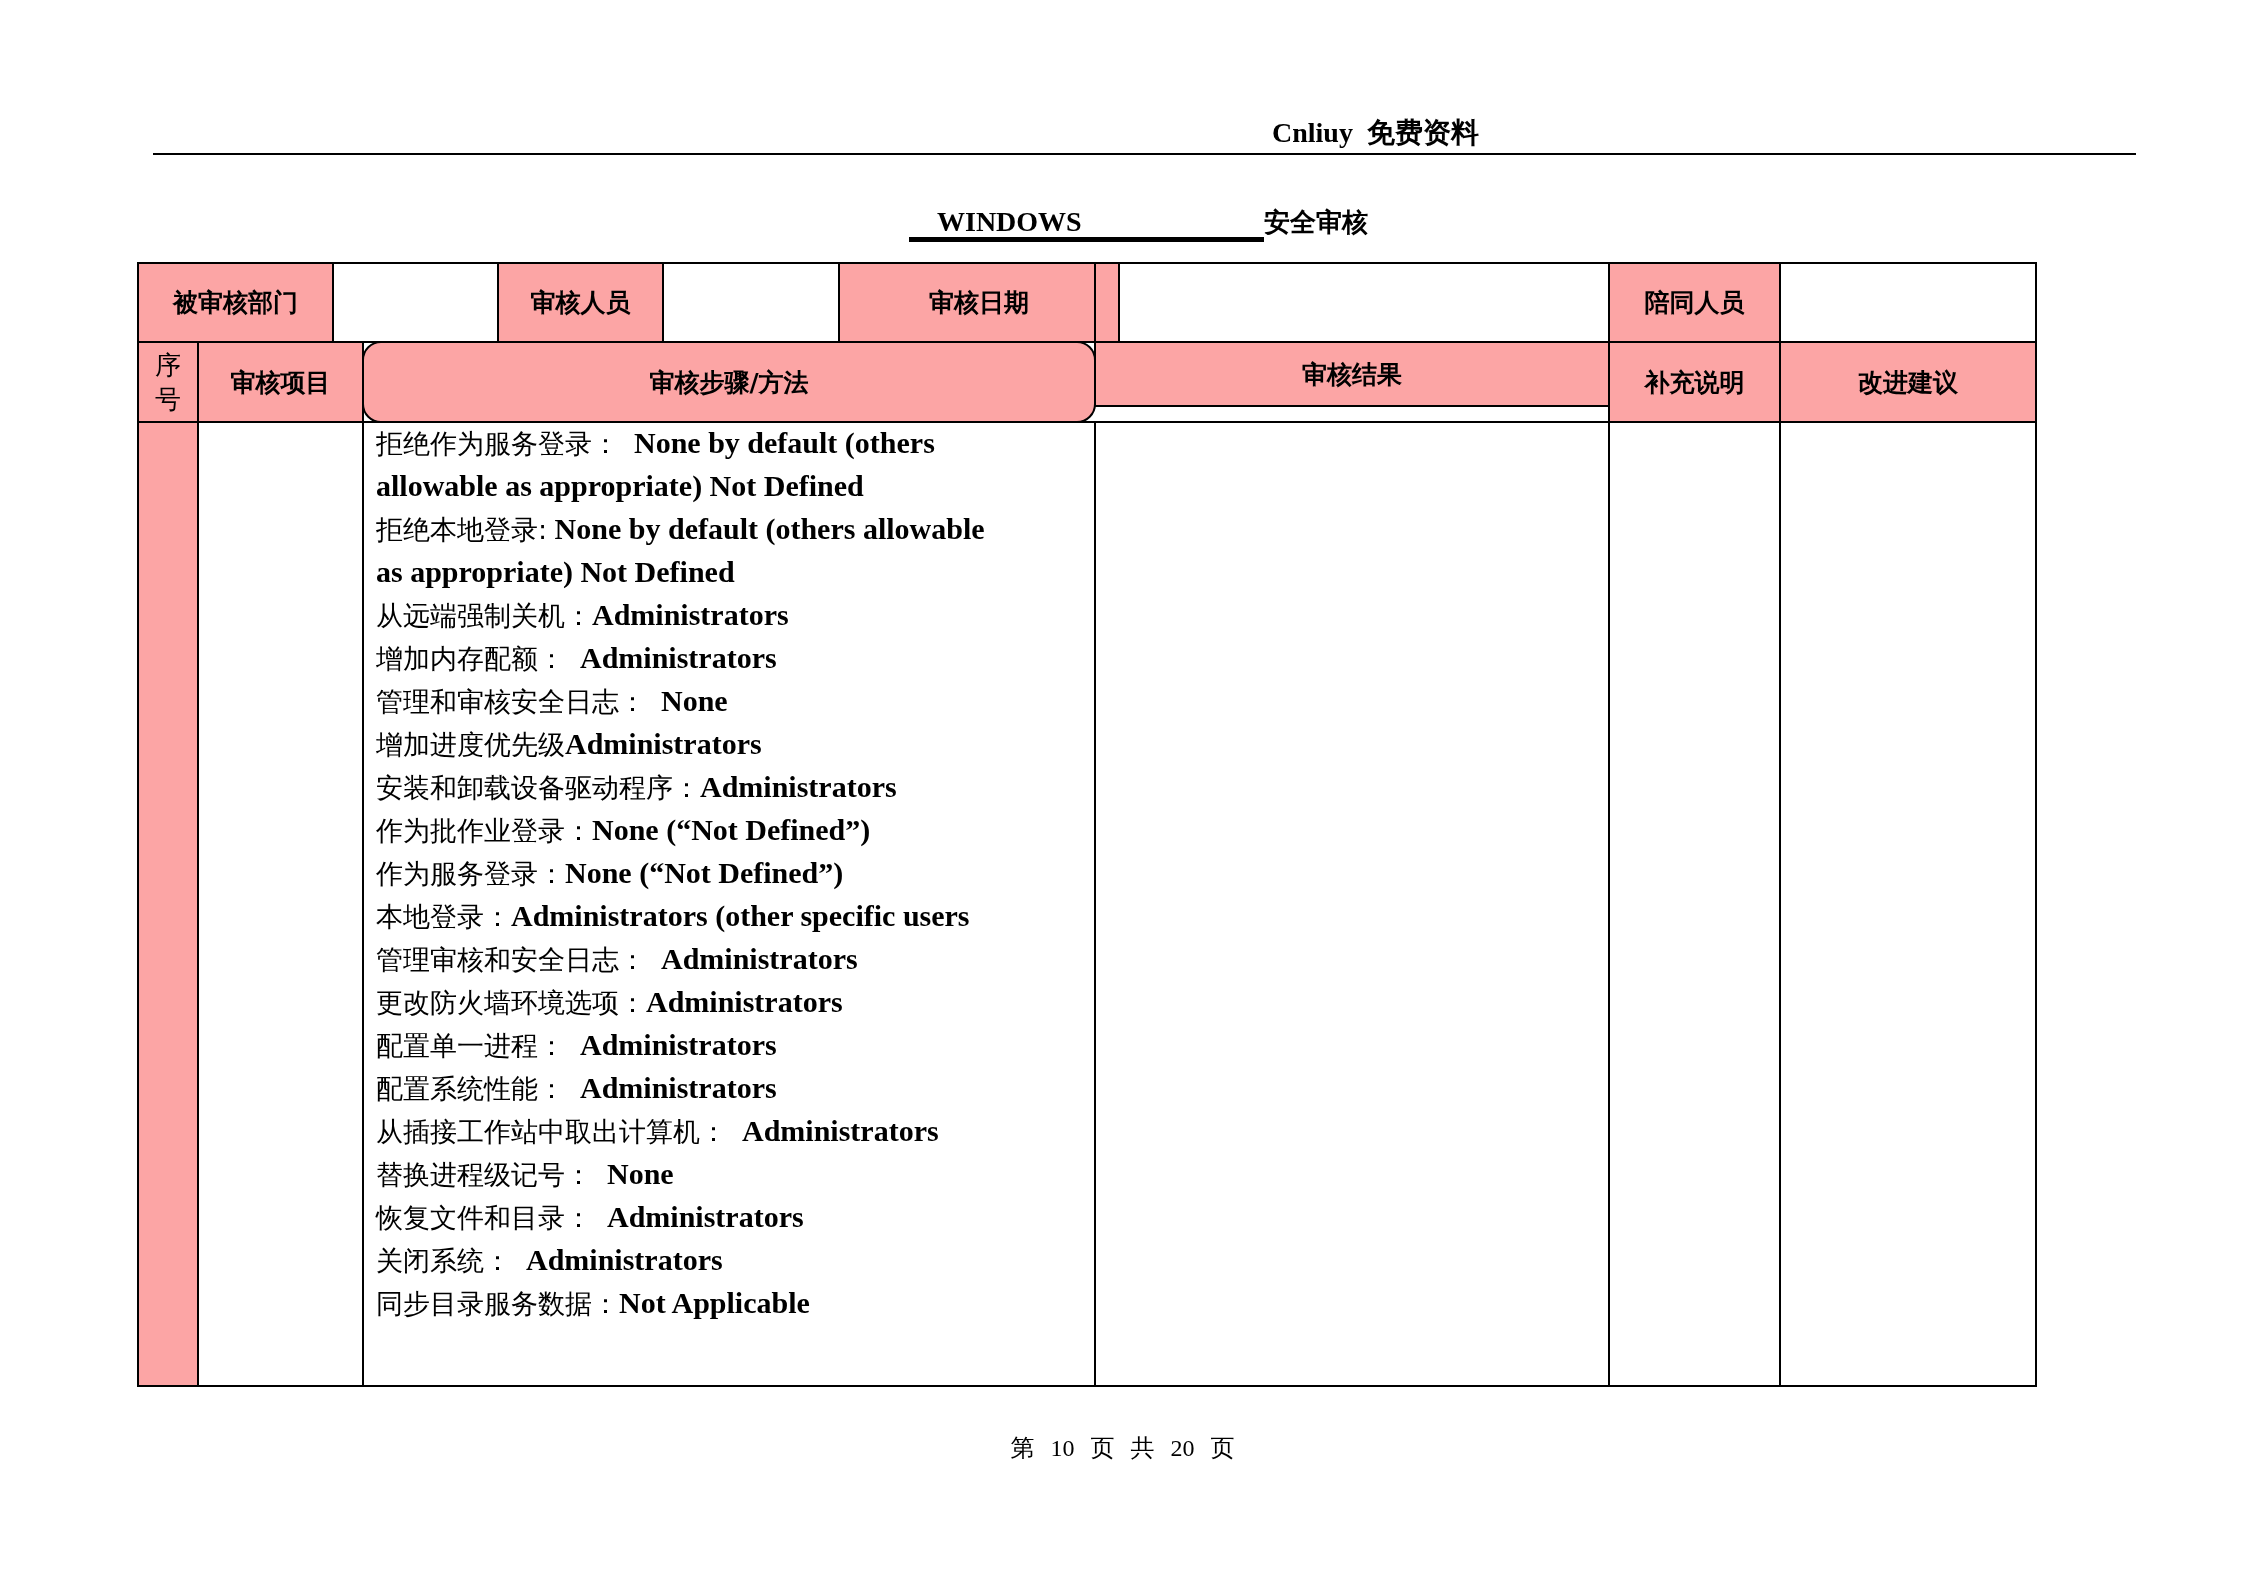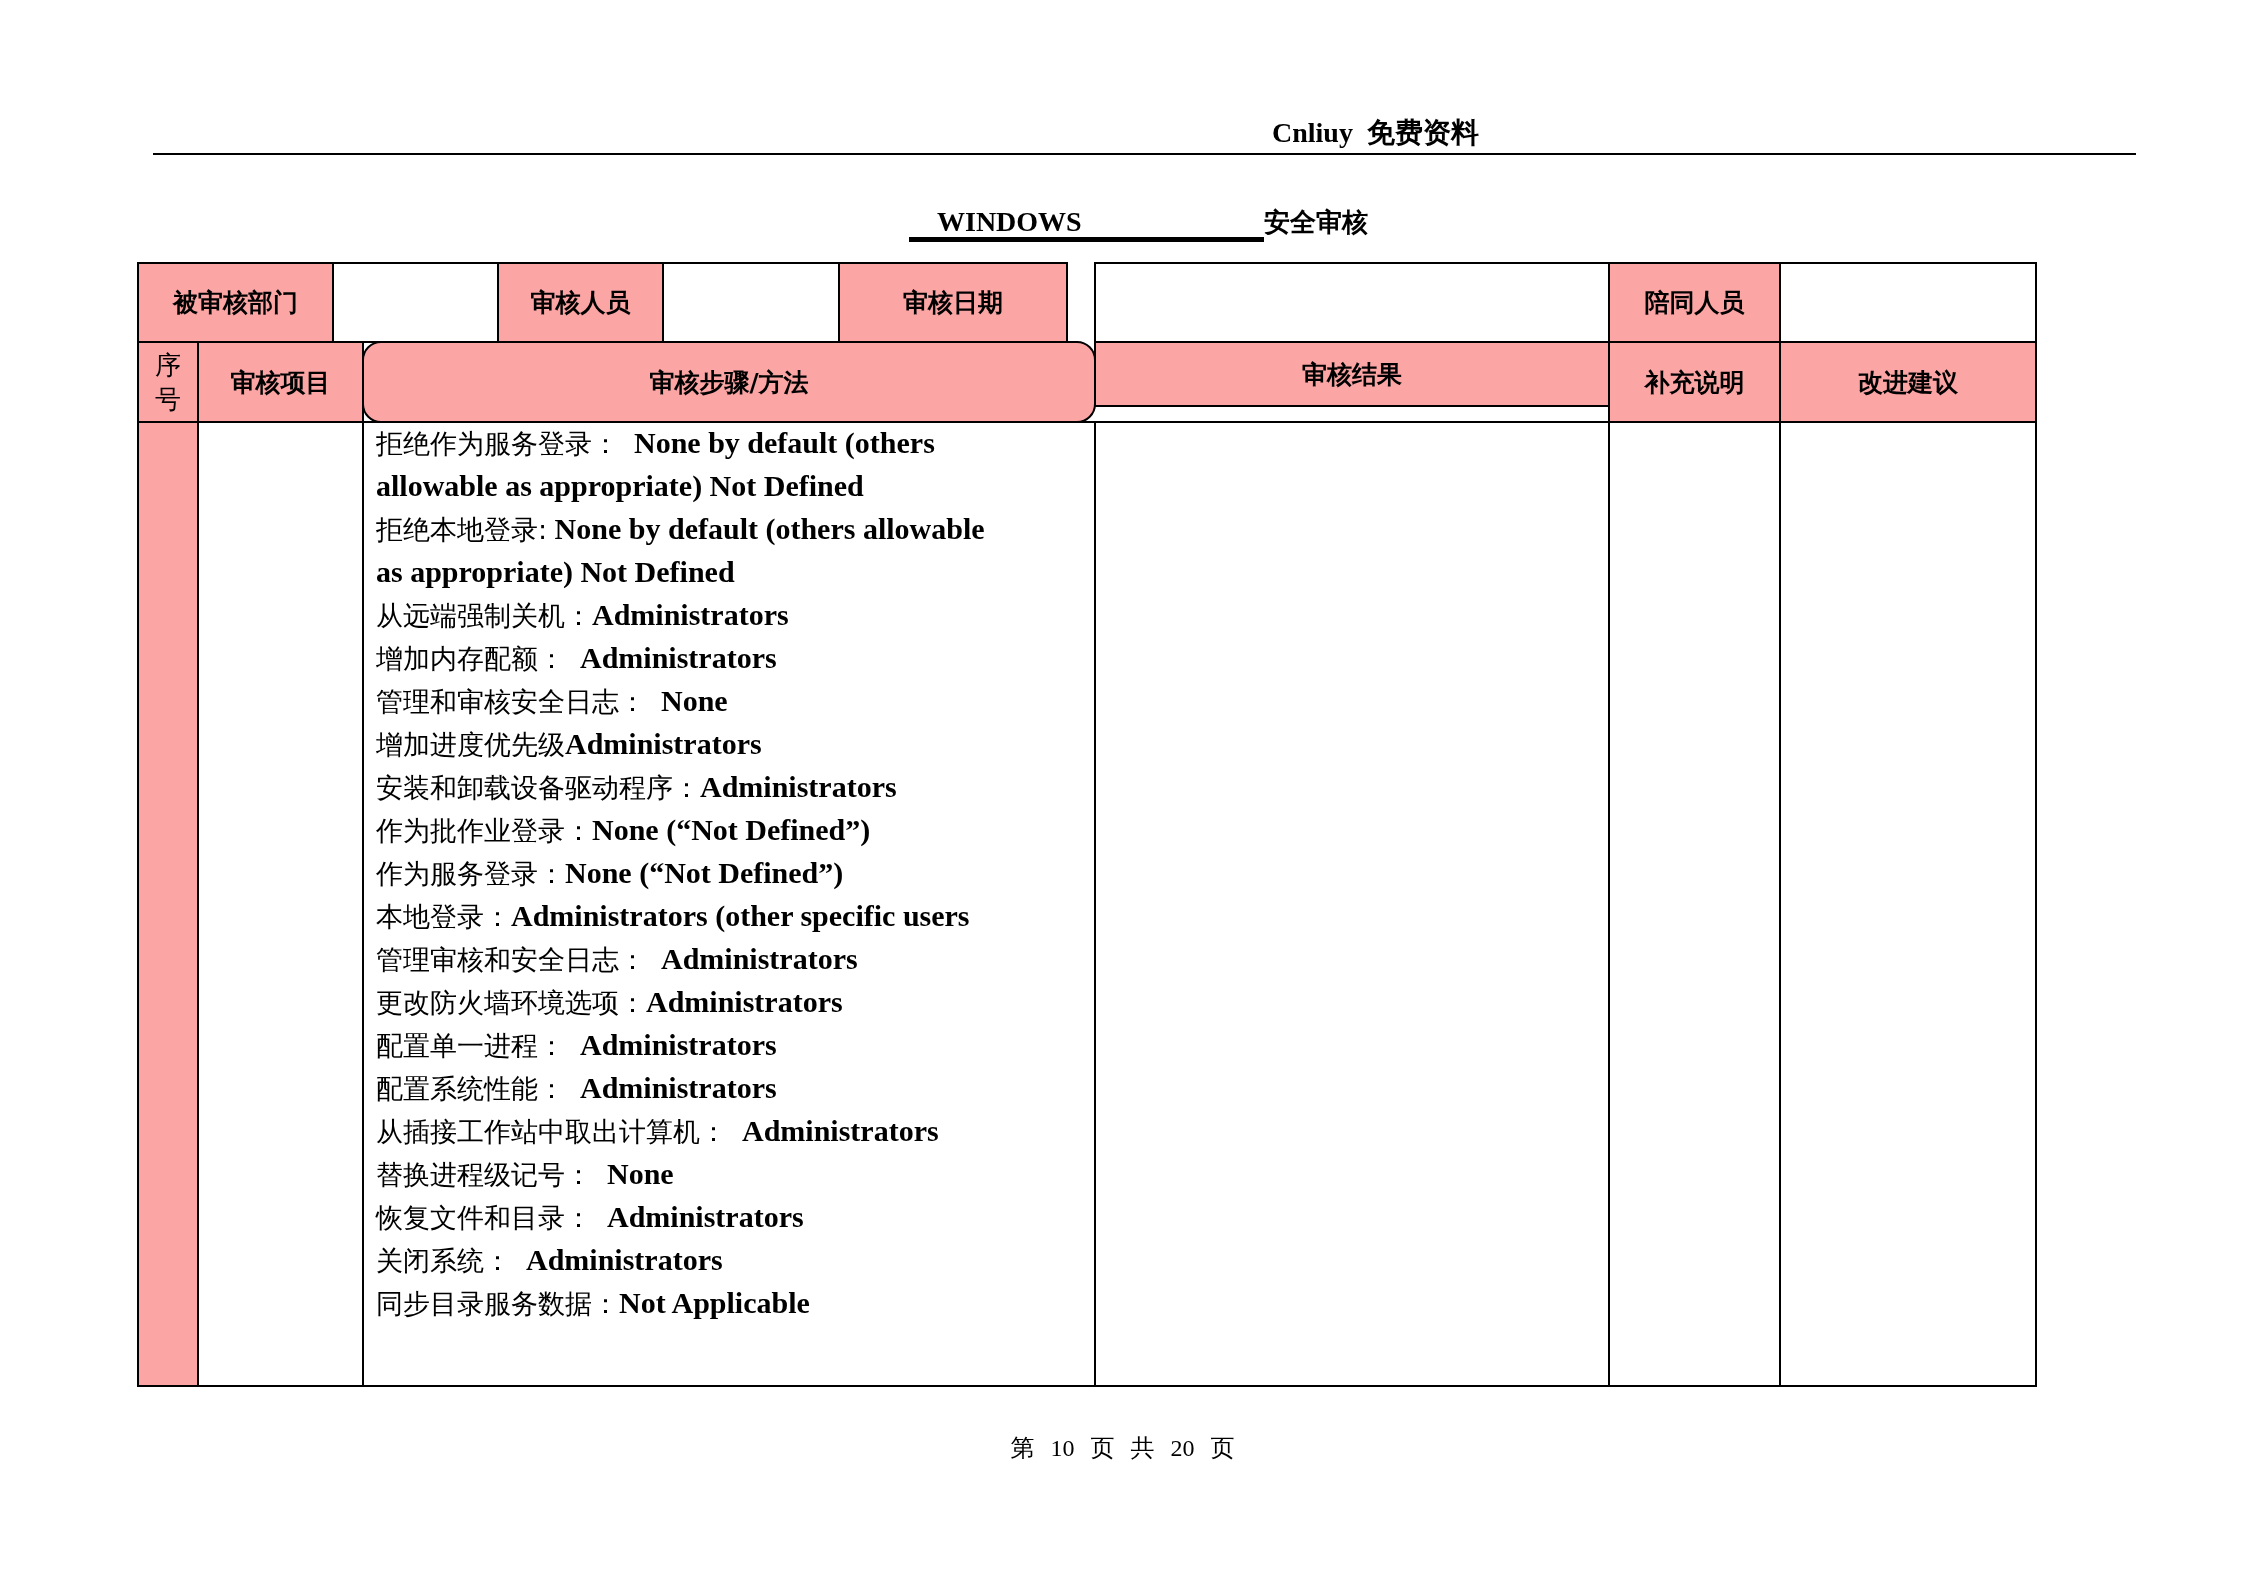--- a/index.html
+++ b/index.html
@@ -29,21 +29,21 @@
 <div class="title">
   <span class="u">WINDOWS</span><span class="cn">安全审核</span>
 </div>
 
 <div>
 
   <div class="cell gray" style="left:137px;top:262px;width:197px;height:81px;">被审核部门</div>
   <div class="cell" style="left:332px;top:262px;width:167px;height:81px;"></div>
   <div class="cell gray" style="left:497px;top:262px;width:167px;height:81px;">审核人员</div>
   <div class="cell" style="left:662px;top:262px;width:178px;height:81px;"></div>
-  <div class="cell gray" style="left:838px;top:262px;width:230px;height:81px;">审核日期</div>
+  <div class="cell gray" style="left:838px;top:262px;width:282px;height:81px;">审核日期</div>
   <div class="cell" style="left:1094px;top:262px;width:516px;height:81px;"></div>
   <div class="cell gray" style="left:1608px;top:262px;width:173px;height:81px;">陪同人员</div>
   <div class="cell" style="left:1779px;top:262px;width:258px;height:81px;"></div>
 
   <div class="cell gray vert" style="left:137px;top:341px;width:62px;height:82px;">
     <span>序</span>
     <span>号</span>
   </div>
   <div class="cell gray" style="left:197px;top:341px;width:167px;height:82px;">审核项目</div>
   <div class="cell gray" style="left:362px;top:341px;width:734px;height:82px;border-radius:19px;">审核步骤/方法</div>

